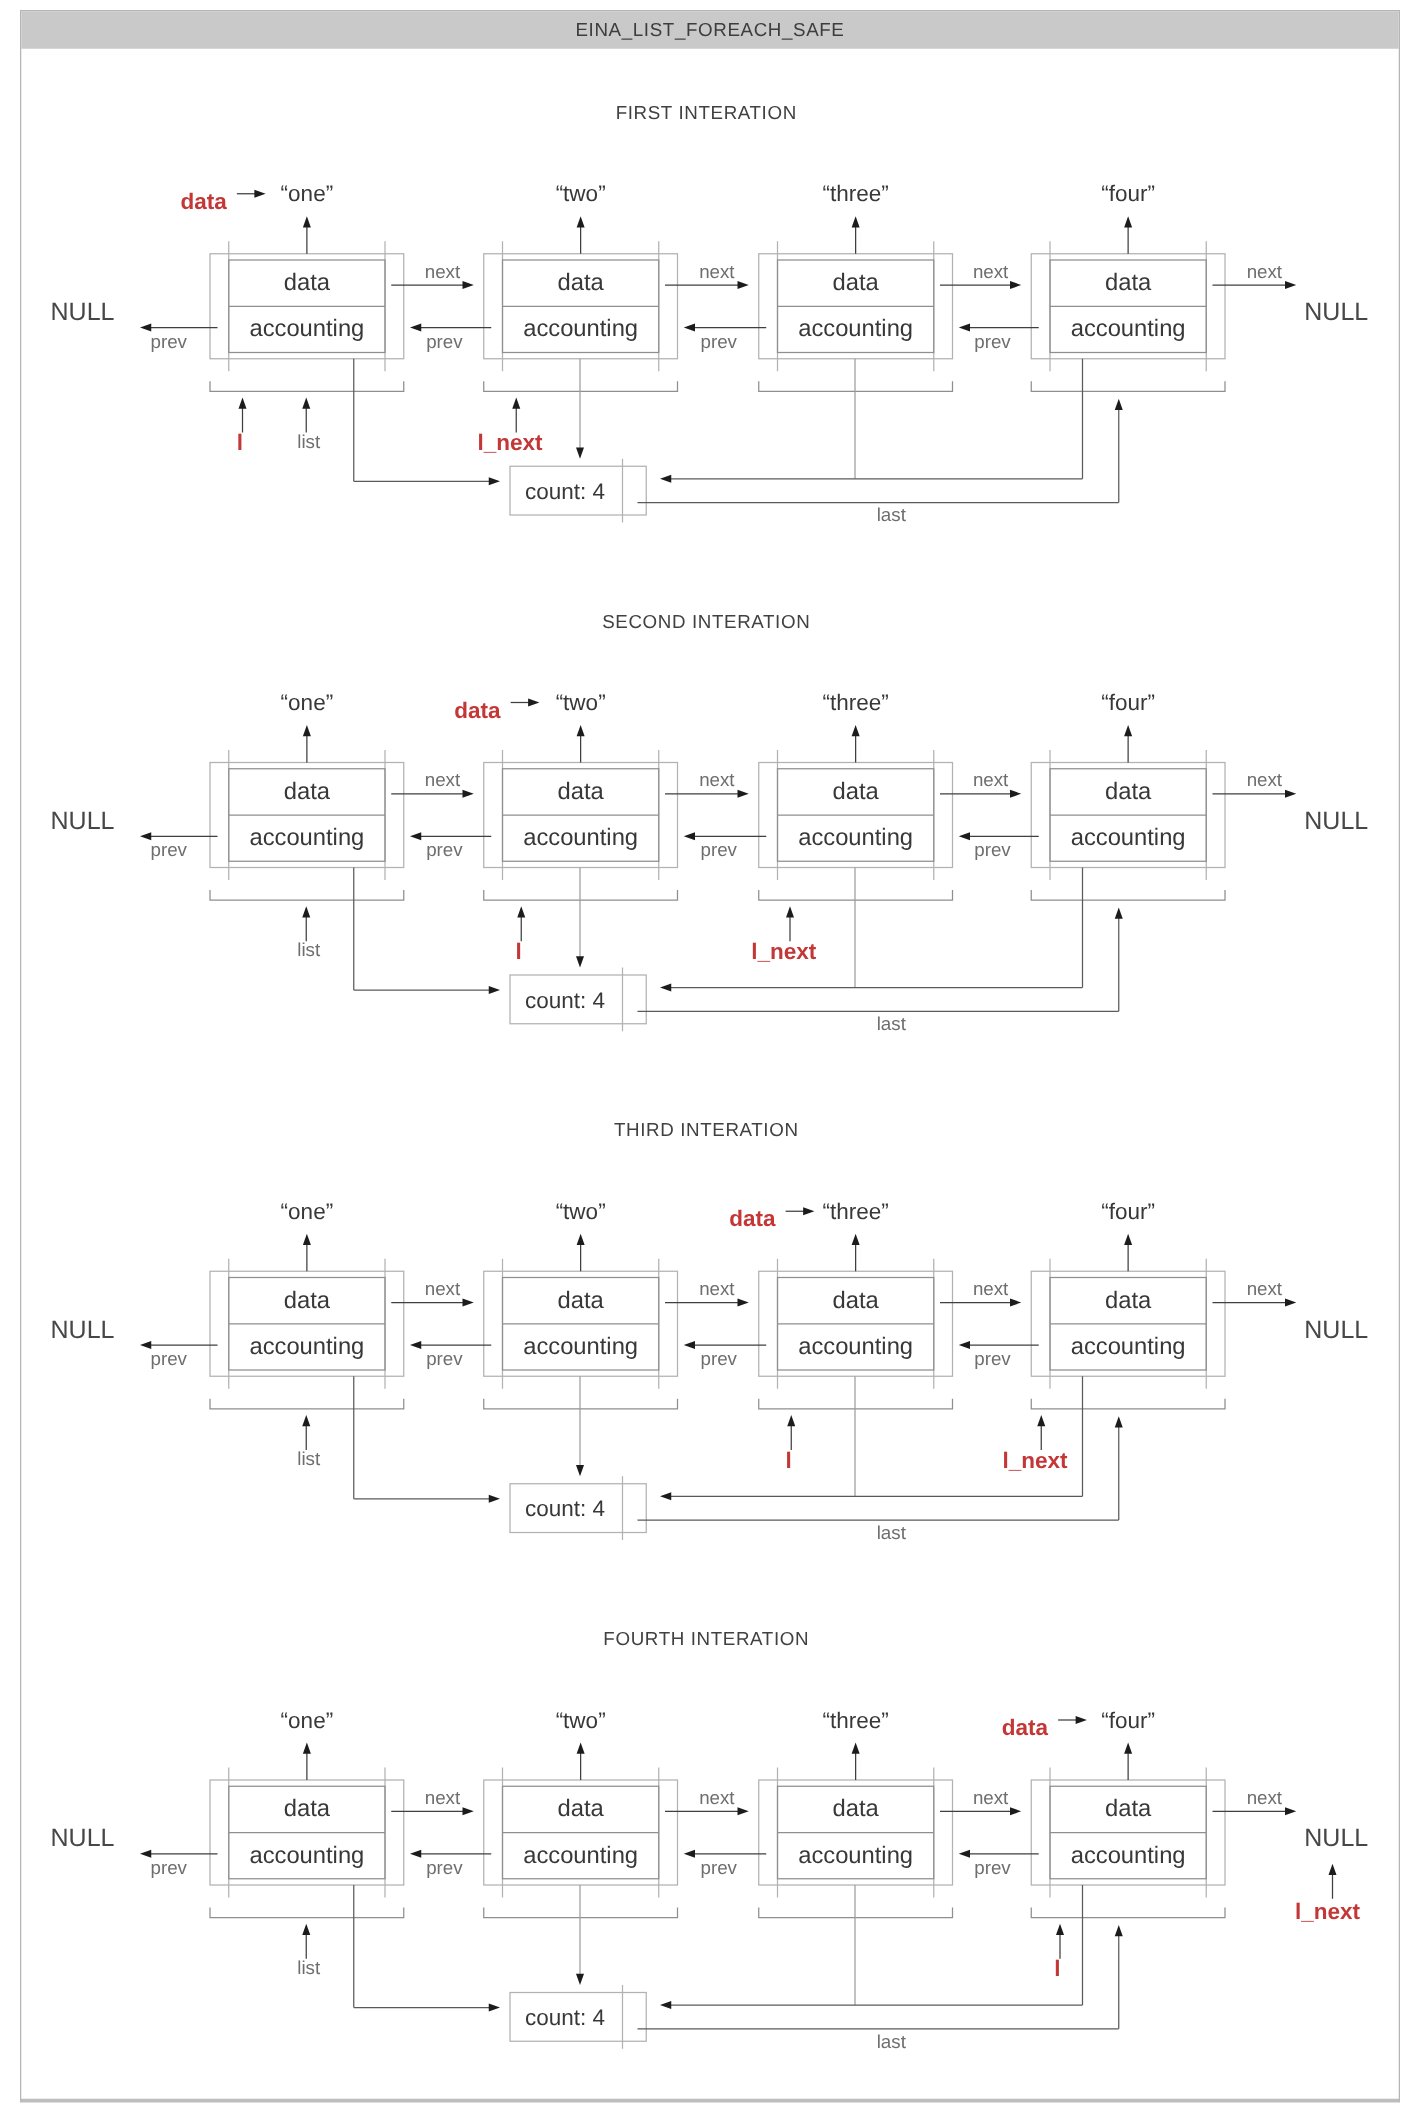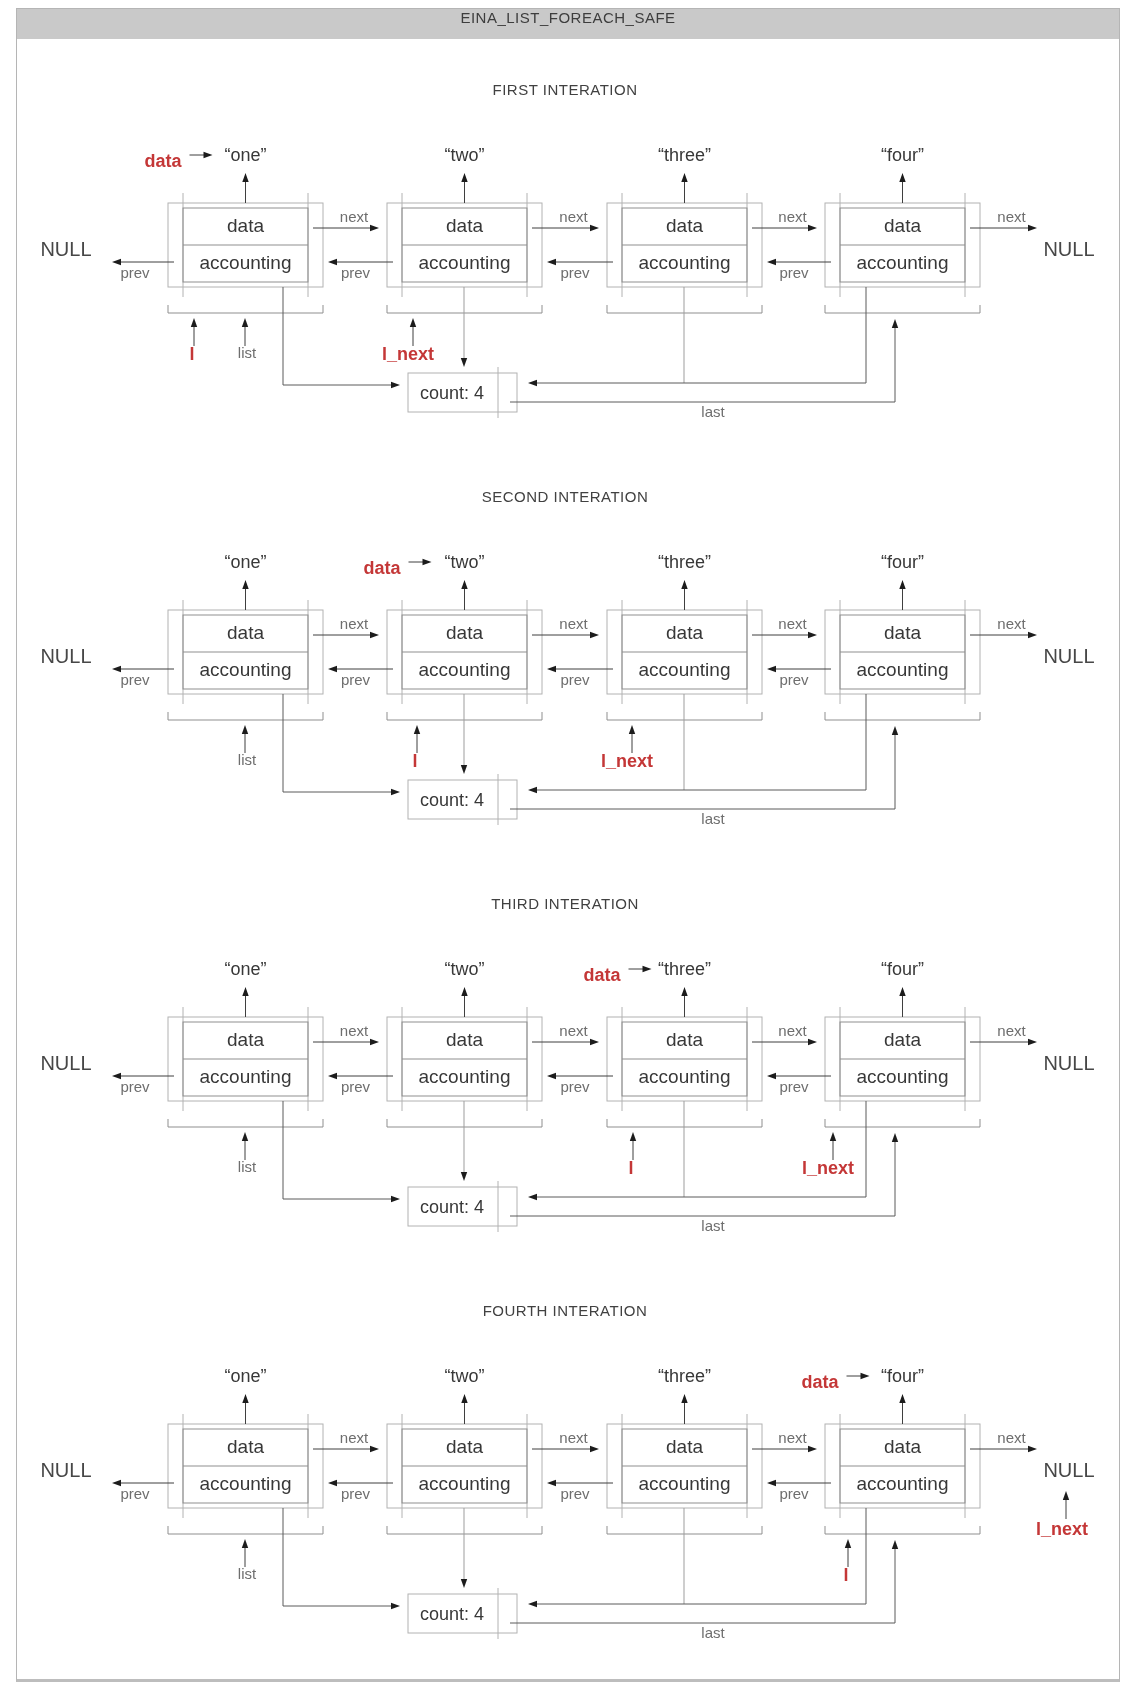--- a/index.html
+++ b/index.html
@@ -7,21 +7,21 @@
     width:1130px;height:1700px;position:relative;background:#ffffff;
     font-family:"Liberation Sans","DejaVu Sans",sans-serif;overflow:hidden;
   }
   .frame{
     position:absolute;left:16px;top:8px;width:1104px;height:1674px;
     box-sizing:border-box;border:1px solid #b5b5b5;border-bottom:3px solid #bdbdbd;
     background:#ffffff;
   }
   .titlebar{
     position:absolute;left:17px;top:9px;width:1102px;height:30px;
-    background:#c9c9c9;display:flex;justify-content:center;
+    background:#c9c9c9;display:flex;align-items:center;justify-content:center;
     font-size:15px;color:#3d3d3d;letter-spacing:0.5px;
   }
   svg.iter{position:absolute;left:0;overflow:visible;}
   svg text{font-family:"Liberation Sans","DejaVu Sans",sans-serif;}
 </style>
 </head>
 <body>
 
 <div class="frame"></div>
 <div class="titlebar" style="background: rgb(201, 201, 201);">

